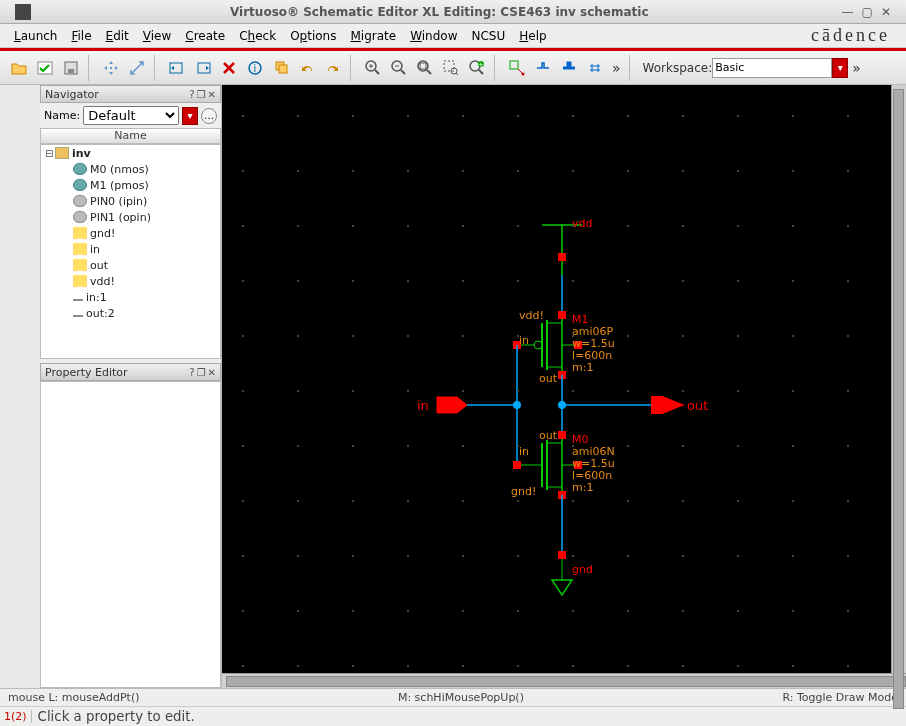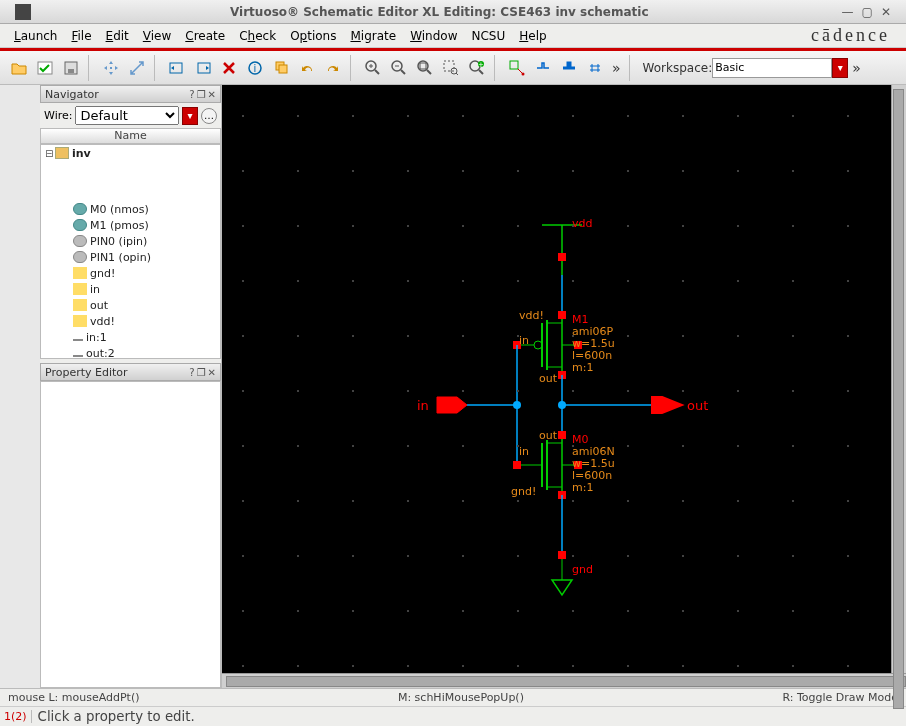--- a/index.html
+++ b/index.html
@@ -238,33 +238,33 @@
   <div class="sidebar">
     <div class="panel-header">
       <span>Navigator</span>
       <span class="phbtns">
           <span>?</span>
           <span>❐</span>
           <span>✕</span>
         </span>
     </div>
     <div class="showrow">
-      <span>Wire:</span>
+      <span>Name:</span>
       <select><option>Default</option></select>
       <span class="reddrop" style="height:18px">▾</span>
       <span class="circlebtn">…</span>
     </div>
     <div class="treehead">Name</div>
     <div class="tree" id="tree">
         <div class="tree-row" style="padding-left: 4px;">
           <span class="exp">⊟</span>
           <span class="ticon folder"></span>
           <span style="font-weight: bold;">inv</span>
         </div>
-        <div class="tree-row" style="padding-left: 22px; margin-top: 40px;">
+        <div class="tree-row" style="padding-left: 22px;">
           <span class="exp"></span>
           <span class="ticon mos"></span>
           <span>M0 (nmos)</span>
         </div>
         <div class="tree-row" style="padding-left: 22px;">
           <span class="exp"></span>
           <span class="ticon mos"></span>
           <span>M1 (pmos)</span>
         </div>
         <div class="tree-row" style="padding-left: 22px;">

